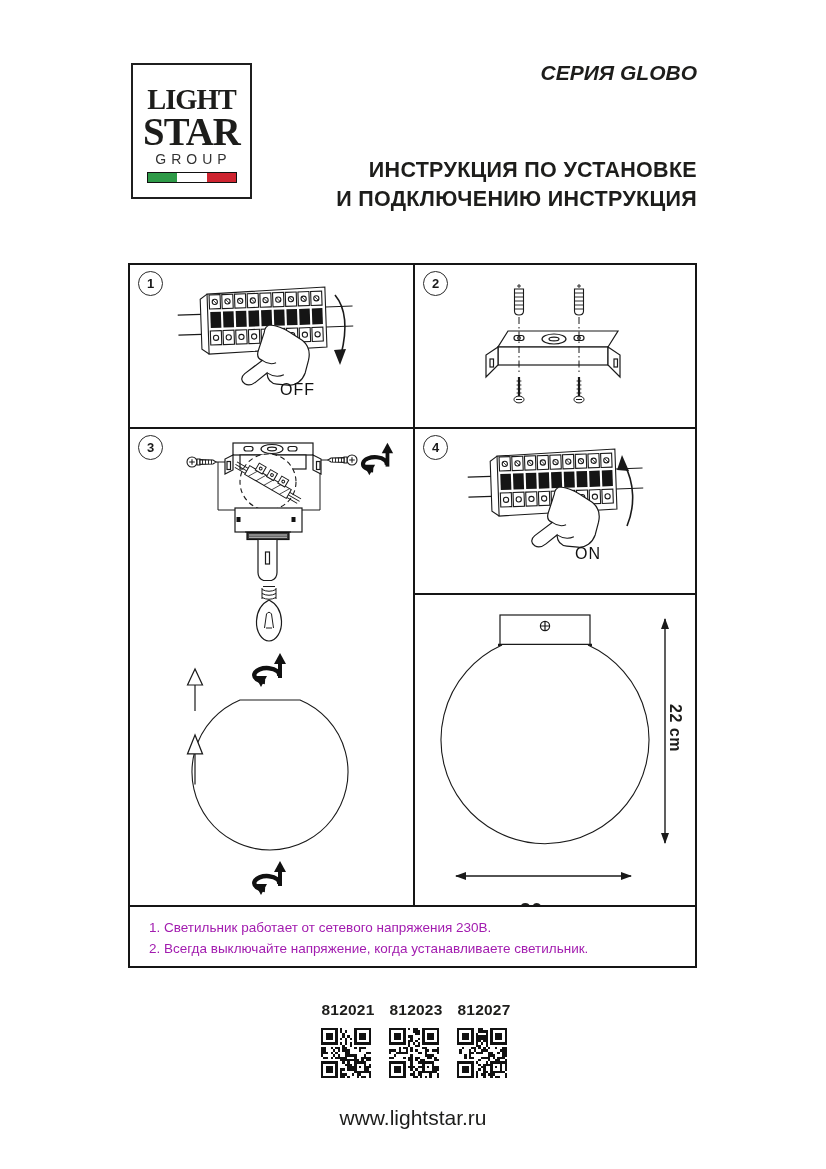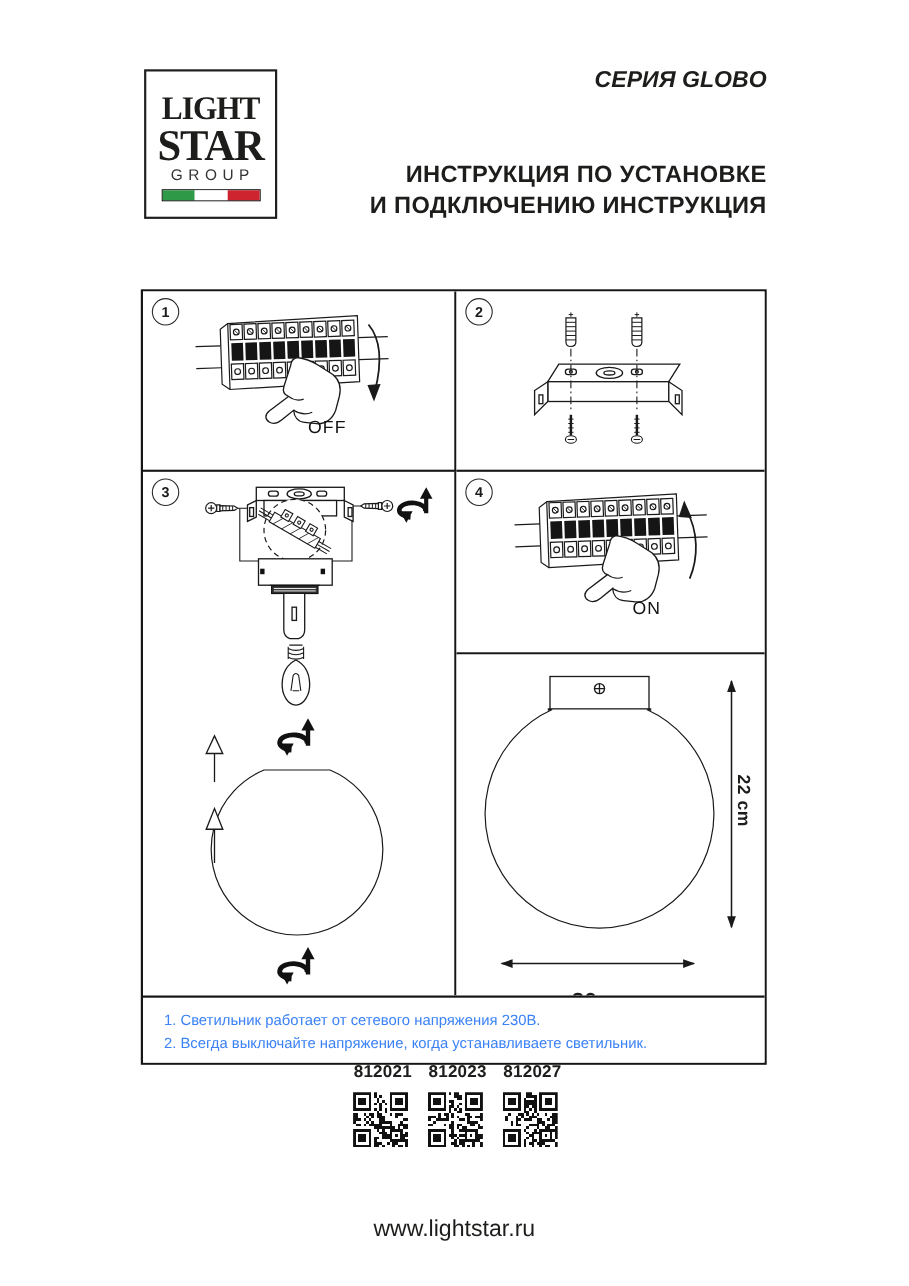--- a/index.html
+++ b/index.html
@@ -10,42 +10,42 @@
   .logo-box{left:131px;top:63px;width:117px;height:132px;border:2px solid #1f1f1f;text-align:center;}
   .logo-light{font-family:"Liberation Serif",serif;font-weight:700;font-size:30px;line-height:29px;
               letter-spacing:-1px;margin-top:19px;transform:scaleX(.95);}
   .logo-star{font-family:"Liberation Serif",serif;font-weight:700;font-size:40px;line-height:37px;
              letter-spacing:-1px;transform:scaleX(.97);}
   .logo-group{font-size:14px;letter-spacing:5px;margin-left:4px;margin-top:1px;color:#333;}
   .logo-flag{position:absolute;left:14px;right:13px;bottom:14px;height:9px;border:1px solid #111;display:flex;}
   .flag-seg{flex:1;height:100%;}
   
   .hdr{right:129px;top:59px;text-align:right;font-weight:700;font-size:21px;line-height:27px;color:#1d1d1b;font-style:italic;}
-  .title{right:129px;top:144px;text-align:right;font-weight:700;font-size:21.5px;line-height:29px;
+  .title{right:129px;top:156px;text-align:right;font-weight:700;font-size:21.5px;line-height:29px;
          letter-spacing:.3px;color:#1d1d1b;}
   
   .grid{left:128px;top:263px;width:569px;height:705px;border:2px solid #151515;box-sizing:border-box;}
   .cell{position:absolute;box-sizing:border-box;background:#fff;}
   .c1{left:0;top:0;width:285px;height:164px;border-right:2px solid #151515;border-bottom:2px solid #151515;}
   .c2{left:285px;top:0;width:280px;height:164px;border-bottom:2px solid #151515;}
   .c3{left:0;top:164px;width:285px;height:476px;border-right:2px solid #151515;}
   .c4{left:285px;top:164px;width:280px;height:166px;border-bottom:2px solid #151515;}
   .c5{left:285px;top:330px;width:280px;height:310px;}
   .cnotes{left:0;top:640px;width:565px;height:61px;border-top:2px solid #151515;
-          font-size:13.5px;line-height:21px;padding:10px 0 0 19px;color:#3b82f6;}
+          font-size:13.5px;line-height:21px;padding:10px 0 0 19px;color:#a21caf;}
   .badge{position:absolute;left:8px;top:6px;width:23px;height:23px;border:1.5px solid #2a2a2a;border-radius:50%;
          font-size:13px;font-weight:700;display:flex;align-items:center;justify-content:center;color:#1a1a1a;}
   .svgfill{position:absolute;left:0;top:0;}
   .state-label{position:absolute;font-size:16px;letter-spacing:1px;color:#101010;}
   .off-pos{left:150px;top:116px;width:90px;}
   .on-pos{left:160px;top:116px;width:70px;}
   .dim-h{left:251px;top:109px;writing-mode:vertical-rl;font-size:16px;font-weight:700;letter-spacing:.5px;}
   .dim-d{left:28px;top:256px;width:200px;text-align:center;font-size:20px;font-weight:700;letter-spacing:.5px;margin-top:48px;}
   
-  .articles{left:321px;top:966px;width:190px;display:flex;gap:14px;align-items:flex-end;}
+  .articles{left:321px;top:1001px;width:190px;display:flex;gap:14px;align-items:flex-end;}
   .art{width:54px;text-align:center;}
   .art-code{font-size:15.5px;font-weight:700;letter-spacing:.2px;color:#1d1d1b;}
   .qr{margin-top:9px;width:50px;height:50px;}
   .website{left:0;right:0;top:1106px;text-align:center;font-size:21px;font-weight:400;color:#1d1d1b;}
   svg{display:block;}
 </style>
 </head>
 <body>
 
 <div class="page">

